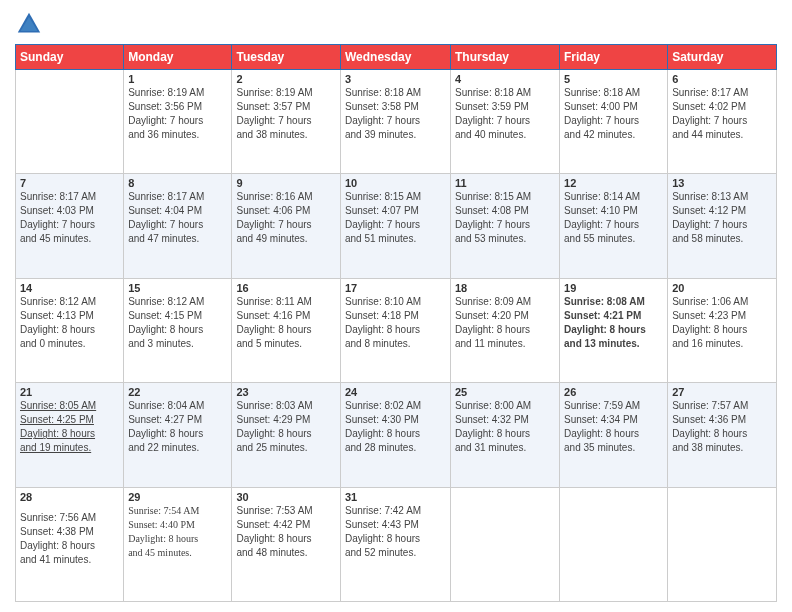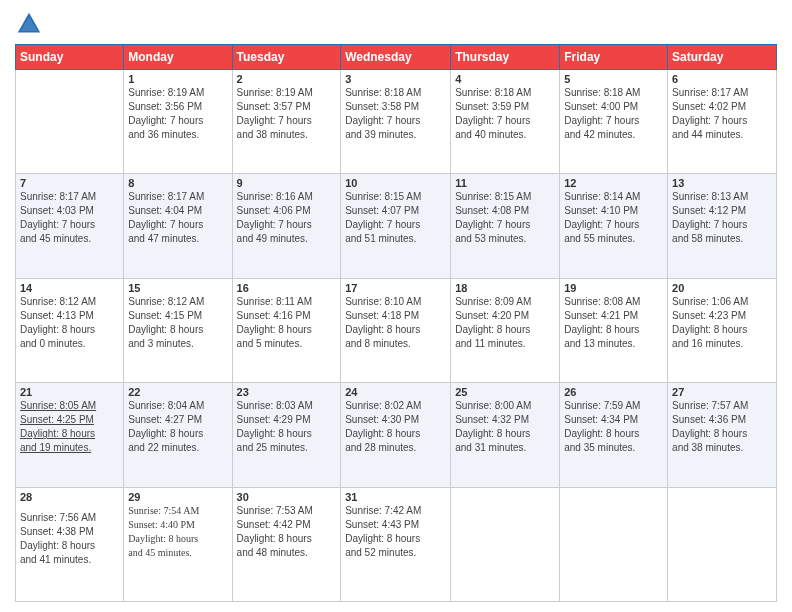--- a/index.html
+++ b/index.html
@@ -262,21 +262,21 @@
           </td>
           <td>
             <span class="day-num">18</span>
             <div class="day-info" style="white-space: pre-line;">Sunrise: 8:09 AM
 Sunset: 4:20 PM
 Daylight: 8 hours
 and 11 minutes.</div>
           </td>
           <td>
             <span class="day-num">19</span>
-            <div class="day-info" style="white-space: pre-line;">Sunrise: 8:08 AM
+            <div class="day-info" style="white-space: pre-line; font-weight: bold;">Sunrise: 8:08 AM
 Sunset: 4:21 PM
 Daylight: 8 hours
 and 13 minutes.</div>
           </td>
           <td>
             <span class="day-num">20</span>
             <div class="day-info" style="white-space: pre-line;">Sunrise: 1:06 AM
 Sunset: 4:23 PM
 Daylight: 8 hours
 and 16 minutes.</div>

